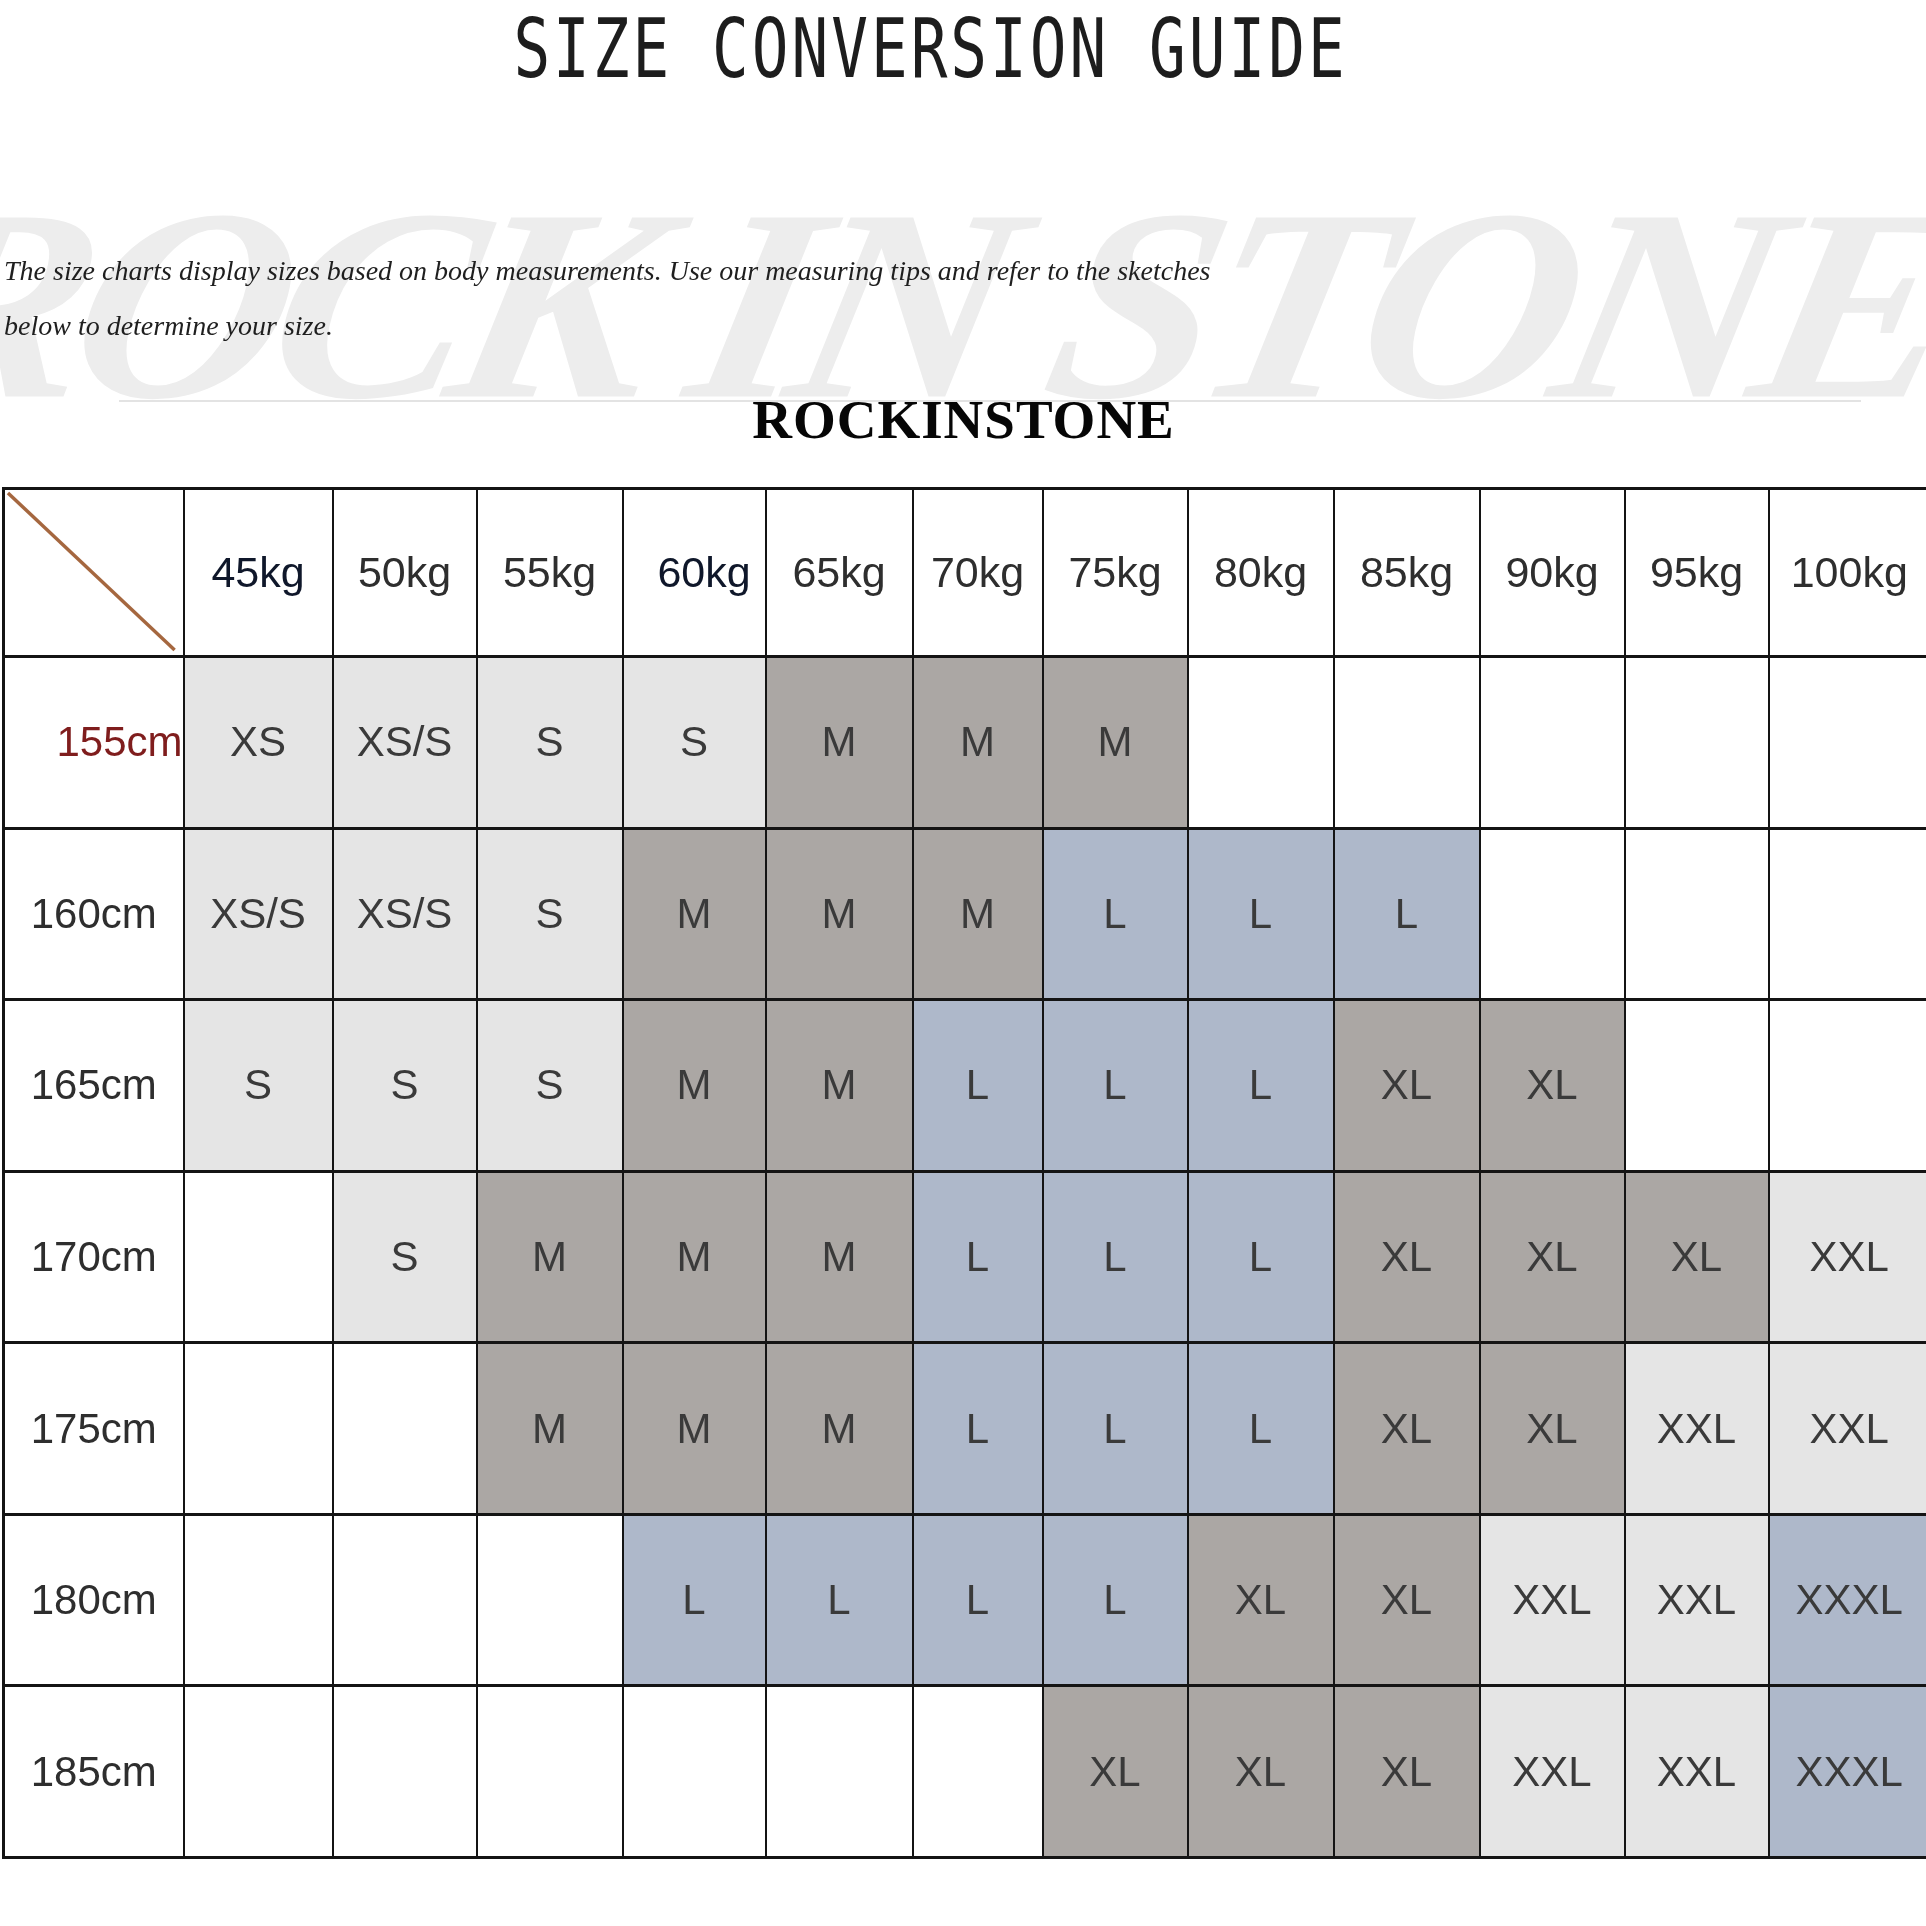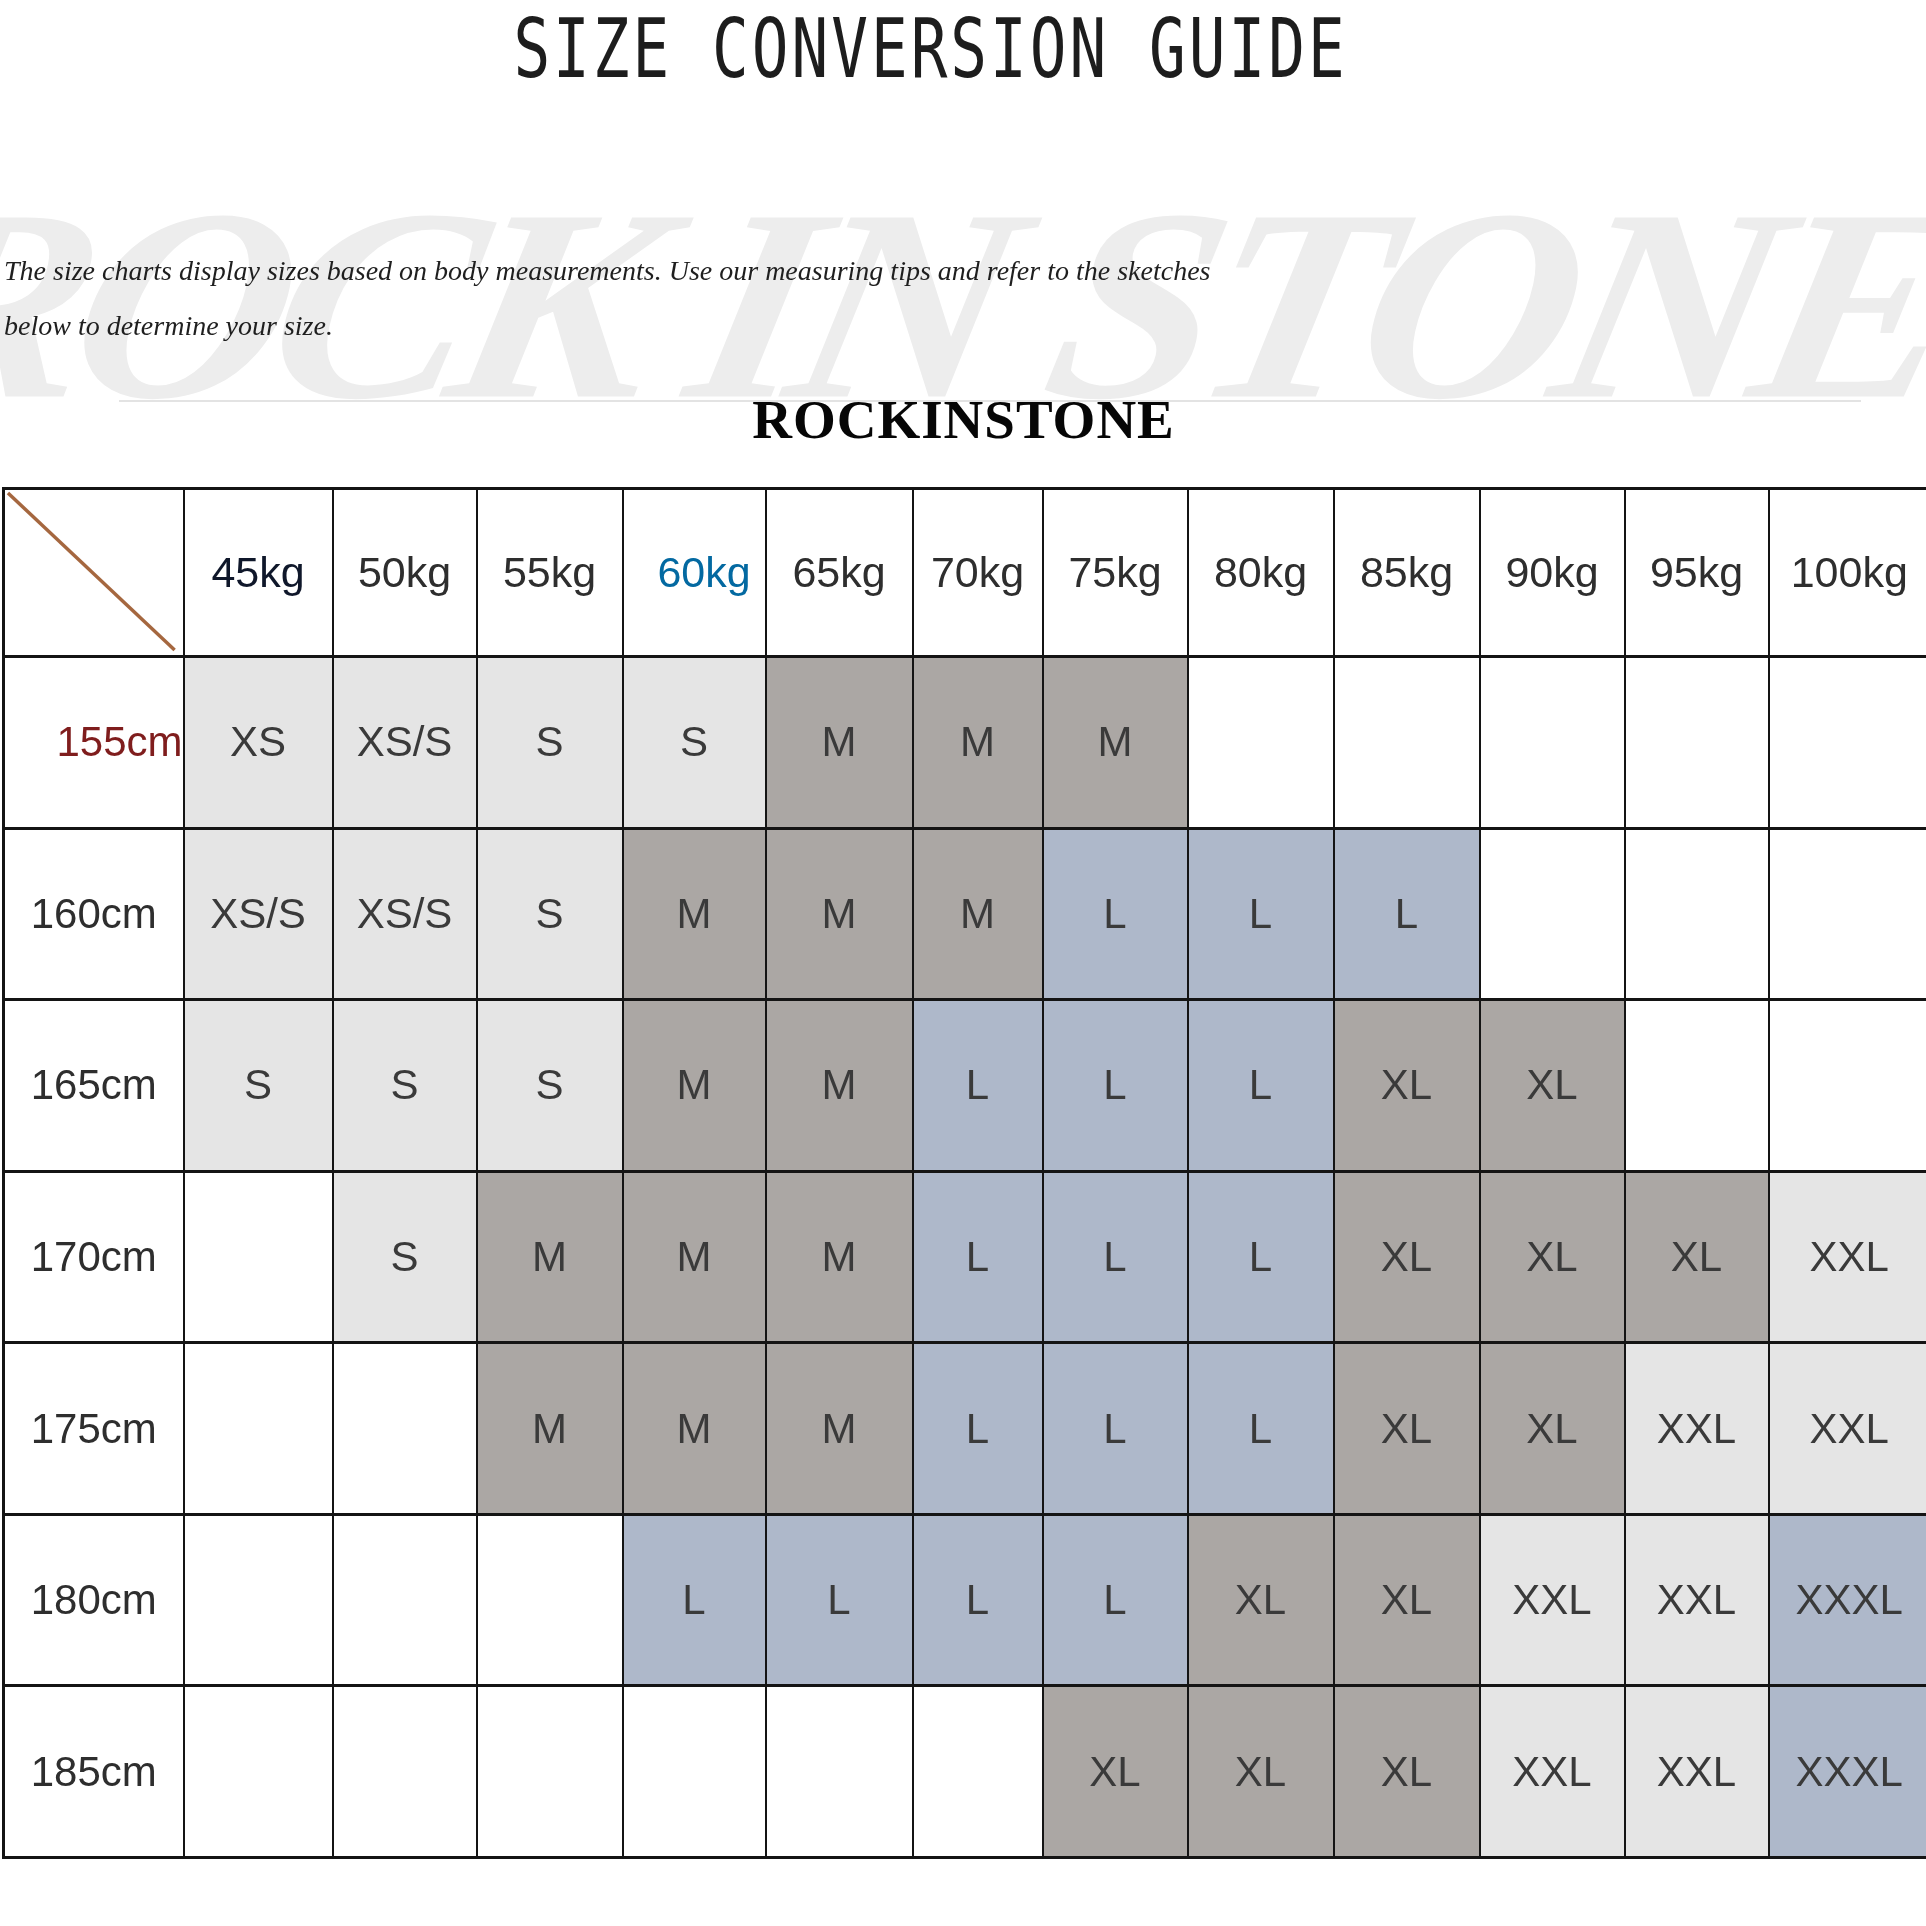--- a/index.html
+++ b/index.html
@@ -96,21 +96,21 @@
     <thead>
       <tr id="head-row">
           <th class="corner">
             <svg viewBox="0 0 180 167" preserveAspectRatio="none">
               <line x1="3" y1="3" x2="172" y2="162" stroke="#a5673f" stroke-width="3.5"></line>
             </svg>
           </th>
           <th style="color: #0f172a;">45kg</th>
           <th style="color: rgb(46, 46, 46);">50kg</th>
           <th style="color: rgb(46, 46, 46);">55kg</th>
-          <th style="color: #0369a1; padding-left: 20px;">60kg</th>
+          <th style="color: #0f172a; padding-left: 20px;">60kg</th>
           <th style="color: rgb(46, 46, 46);">65kg</th>
           <th style="color: rgb(46, 46, 46);">70kg</th>
           <th style="color: rgb(46, 46, 46);">75kg</th>
           <th style="color: rgb(46, 46, 46);">80kg</th>
           <th style="color: rgb(46, 46, 46);">85kg</th>
           <th style="color: rgb(46, 46, 46);">90kg</th>
           <th style="color: rgb(46, 46, 46);">95kg</th>
           <th style="color: rgb(46, 46, 46);">100kg</th>
         </tr>
     </thead>

